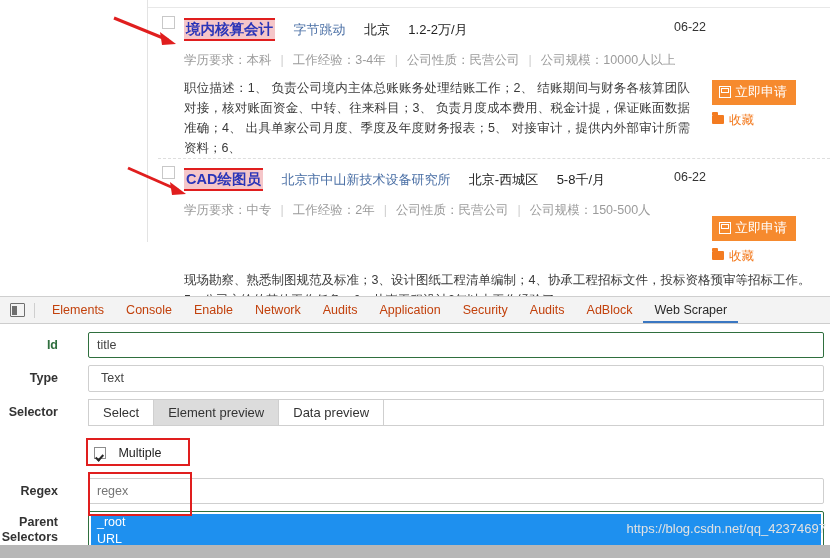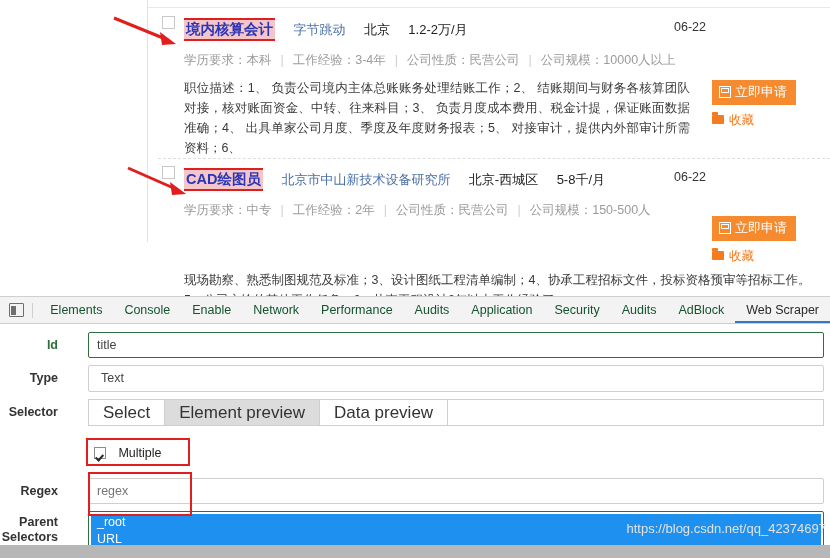--- a/index.html
+++ b/index.html
@@ -175,21 +175,21 @@
     position: absolute; left: 0; top: 0; width: 15px; height: 14px;
     border: 1.5px solid #6e6e6e; border-radius: 1px;
   }
   .dock-icon .i {
     position: absolute; left: 2px; top: 3px; width: 5px; height: 9px;
     background: #6e6e6e;
   }
   .dt-vsep { width: 1px; height: 15px; background: #cfcfcf; margin: 0 6px 0 0; }
   .dt-tab {
     padding: 0 11px; height: 26px; line-height: 26px;
-    font-size: 12.5px; color: #14532d; white-space: nowrap;
+    font-size: 12.5px; color: #c2410c; white-space: nowrap;
   }
   .dt-tab.active {
     color: #2a2a2a;
     box-shadow: inset 0 -2px 0 0 #3a77c2;
   }
 
   
   .ws-body { position: relative; height: 234px; background: #fff; padding-top: 8px; }
   .ws-row { position: relative; display: flex; align-items: center; margin-bottom: 7px; }
   .ws-label {
@@ -213,21 +213,21 @@
     width: 100%; height: 27px; line-height: 25px;
     border: 1px solid #cfcfcf; border-radius: 2px;
     background: #fff; font-size: 12.5px; color: #444;
     padding: 0 12px;
   }
 
   .btn-group { display: flex; width: 100%; }
   .bg-btn {
     height: 27px; line-height: 25px; padding: 0 14px;
     border: 1px solid #cfcfcf; border-right: none;
-    background: #fff; font-size: 17px; color: #333; white-space: nowrap;
+    background: #fff; font-size: 13px; color: #333; white-space: nowrap;
   }
   .bg-btn.active { background: #dcdcdc; }
   .bg-rest {
     flex: 1 1 auto; height: 27px;
     border: 1px solid #cfcfcf; background: #fff;
   }
 
   .multi-wrap {
     position: relative; margin-left: 86px; display: inline-block;
     padding: 3px 26px 3px 6px;
@@ -341,21 +341,20 @@
         <span class="dock-icon">
           <span class="o"></span>
             <span class="i"></span>
         </span>
       </div>
       <div class="dt-vsep"></div>
       <div class="dt-tab">Elements</div>
       <div class="dt-tab">Console</div>
       <div class="dt-tab">Enable</div>
       <div class="dt-tab">Network</div>
-      <div class="dt-tab">Performance</div>
       <div class="dt-tab">Audits</div>
       <div class="dt-tab">Application</div>
       <div class="dt-tab">Security</div>
       <div class="dt-tab">Audits</div>
       <div class="dt-tab">AdBlock</div>
       <div class="dt-tab active">Web Scraper</div>
     </div>
 
     <div class="ws-body">
 

